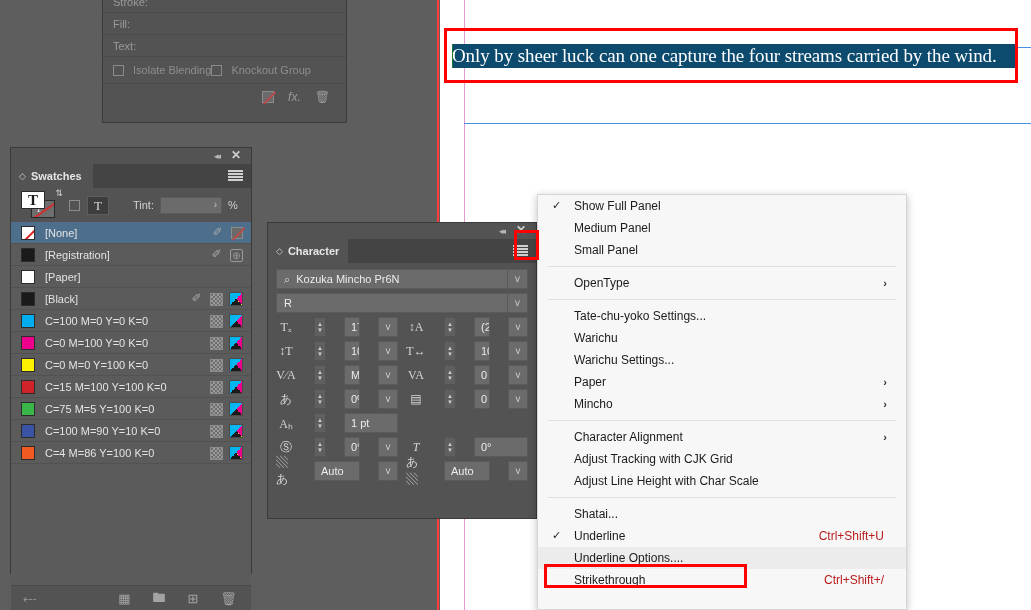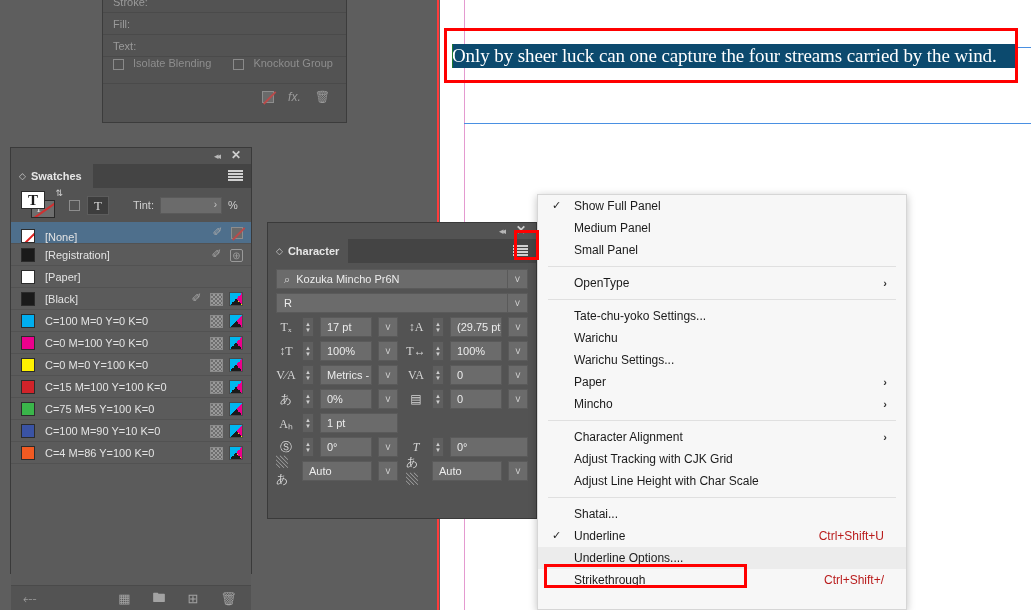--- a/index.html
+++ b/index.html
@@ -45,21 +45,21 @@
     padding:0 16px 0 8px;line-height:24px;color:#e6e6e6;font-size:11px;font-weight:bold;
     display:flex;align-items:center;gap:5px;
   }
   .tabstrip .tab .grip{color:#c9c9c9;font-size:9px;font-weight:normal;}
   .hamburger{position:absolute;right:8px;top:5px;width:15px;height:13px;display:flex;flex-direction:column;justify-content:space-between;padding:1px 0;}
   .hamburger i{display:block;height:2px;background:#d0d0d0;}
 
   
   #effects-panel{left:102px;top:-10px;width:245px;height:133px;background:#535353;border:1px solid #3c3c3c;}
   .eff-row{height:22px;border-bottom:1px solid #4a4a4a;display:flex;align-items:center;padding-left:10px;color:#9a9a9a;font-size:11px;}
-  #effects-panel .eff-checks{height:26px;display:flex;align-items:flex-start;padding-left:10px;gap:22px;color:#8e8e8e;font-size:11px;}
+  #effects-panel .eff-checks{height:26px;display:flex;align-items:center;padding-left:10px;color:#8e8e8e;font-size:11px;}
   .chkbox{width:11px;height:11px;border:1px solid #8a8a8a;display:inline-block;vertical-align:middle;margin-right:6px;}
   .eff-foot{height:26px;display:flex;align-items:center;justify-content:flex-end;gap:14px;padding-right:16px;border-top:1px solid #4a4a4a;}
   .eff-foot span{color:#9a9a9a;font-size:12px;}
   .noicon{width:12px;height:12px;border:1px solid #8d8d8d;background:#6a6a6a;position:relative;display:inline-block;}
   .noicon:after{content:"";position:absolute;left:-2px;top:5px;width:17px;height:1.5px;background:#b94a4a;transform:rotate(-45deg);transform-origin:center;}
 
   
   #swatches-panel{left:10px;top:147px;width:242px;height:427px;border:1px solid #3a3a3a;}
   #swatches-panel .tabstrip .tab{width:82px;}
   .sw-tools{height:34px;background:#535353;display:flex;align-items:center;padding-left:10px;position:relative;}
@@ -73,21 +73,21 @@
   .fmt-sq{width:11px;height:11px;border:1px solid #8d8d8d;margin-right:7px;}
   .fmt-t{width:22px;height:19px;background:#3d3d3d;border:1px solid #5c5c5c;text-align:center;
     font-family:"Liberation Serif",serif;font-size:13px;line-height:18px;color:#d8d8d8;}
   .tint-label{margin-left:24px;color:#cfcfcf;font-size:11px;}
   .tint-input{width:62px;height:17px;background:#6b6b6b;border:1px solid #5a5a5a;margin-left:6px;position:relative;}
   .tint-input .chev{position:absolute;right:4px;top:1px;color:#c4c4c4;font-size:10px;}
   .pct{margin-left:6px;color:#cfcfcf;font-size:11px;}
 
   .sw-list{background:#5b5b5b;height:297px;overflow:hidden;}
   .sw-row{height:22px;display:flex;align-items:center;border-bottom:1px solid #525252;position:relative;padding-left:10px;}
-  .sw-row.sel{background:#4e6f8c;align-items:flex-end;}
+  .sw-row.sel{background:#4e6f8c;}
   .sw-chip{width:14px;height:14px;border:1px solid #2b2b2b;flex:0 0 auto;position:relative;overflow:hidden;}
   .sw-chip.none-chip{background:#fff;}
   .sw-chip.none-chip:after{content:"";position:absolute;left:-2px;top:6px;width:22px;height:1.5px;background:#e02020;transform:rotate(-45deg);}
   .sw-name{margin-left:10px;color:#e3e3e3;font-size:11px;}
   .sw-icons{position:absolute;right:8px;top:4px;display:flex;align-items:center;gap:6px;}
   .ic{width:14px;height:14px;display:block;}
   .ic-cmyk{width:14px;height:14px;background:
      linear-gradient(135deg,#00b7ef 0 50%,transparent 50%),
      linear-gradient(225deg,#ec008c 0 50%,transparent 50%),
      linear-gradient(45deg,#1a1a1a 0 50%,transparent 50%),
@@ -107,21 +107,21 @@
   
   #char-panel{left:267px;top:222px;width:270px;height:297px;border:1px solid #3a3a3a;}
   #char-panel .tabstrip .tab{width:80px;}
   .char-body{background:#535353;padding:6px 8px 8px 8px;}
   .combo{height:20px;background:#6b6b6b;border:1px solid #5a5a5a;position:relative;display:flex;align-items:center;
     color:#ececec;font-size:11px;padding-left:7px;margin-bottom:4px;}
   .combo .arrow{position:absolute;right:0;top:0;width:20px;height:18px;border-left:1px solid #5a5a5a;
     color:#d2d2d2;font-size:10px;display:flex;align-items:center;justify-content:center;}
   .combo .magn{margin-right:6px;color:#d9d9d9;font-size:11px;}
   .grid2{display:flex;gap:8px;margin-bottom:4px;}
-  .fieldset{display:flex;align-items:center;gap:6px;flex:1;min-width:0;}
+  .fieldset{display:flex;align-items:center;gap:18px;flex:1;min-width:0;}
   .glyph{width:20px;height:20px;color:#d6d6d6;font-size:12px;display:flex;align-items:center;justify-content:center;flex:0 0 20px;font-family:"Liberation Serif",serif;}
   .stepper{width:12px;height:20px;display:flex;flex-direction:column;align-items:center;justify-content:center;
     background:#5f5f5f;border:1px solid #545454;color:#cfcfcf;font-size:6px;line-height:6px;flex:0 0 12px;}
   .txtfield{height:20px;background:#6b6b6b;border:1px solid #5a5a5a;color:#ececec;font-size:11px;
     display:flex;align-items:center;padding-left:6px;flex:1;min-width:0;position:relative;white-space:nowrap;overflow:hidden;}
   .drop{width:20px;height:20px;background:#6b6b6b;border:1px solid #5a5a5a;color:#d2d2d2;font-size:10px;
     display:flex;align-items:center;justify-content:center;flex:0 0 20px;}
   .spacer20{flex:1;}
 
   

